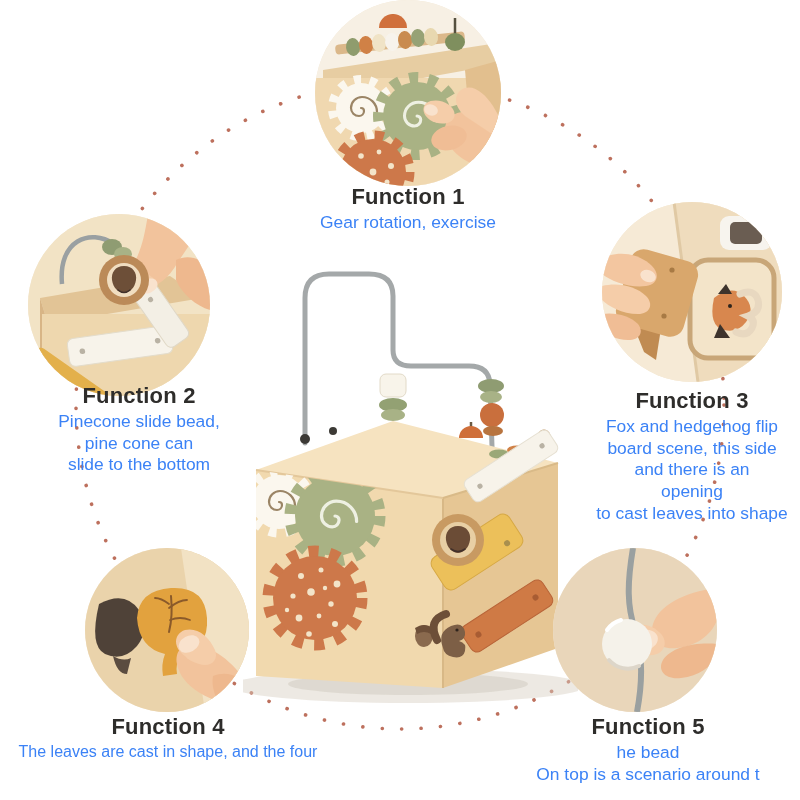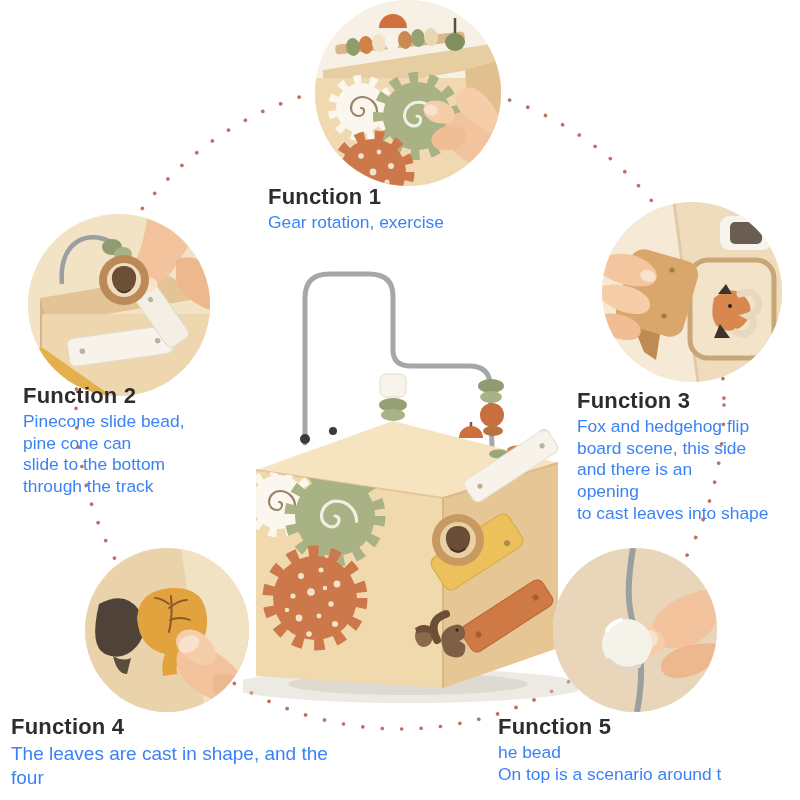--- a/index.html
+++ b/index.html
@@ -5,27 +5,27 @@
   html,body{margin:0;padding:0;background:#ffffff;}
   #stage{
     position:relative;width:800px;height:800px;background:#ffffff;overflow:hidden;
     font-family:"Liberation Sans",sans-serif;
   }
   .ring{position:absolute;left:0;top:0;z-index:0;}
   .photo{
     position:absolute;border-radius:50%;overflow:hidden;z-index:2;background:#f3e7d2;
   }
   .photo svg{display:block;width:100%;height:100%;}
-  .fn{position:absolute;z-index:3;}
+  .fn{position:absolute;z-index:3;text-align:center;}
   .fn-title{
     font-weight:700;font-size:22px;line-height:1.15;color:#2e2d2b;
     letter-spacing:.2px;margin-bottom:3px;
   }
   .fn-line{font-size:17.4px;line-height:1.24;color:#3b82f6;}
-  .fn4 .fn-line{font-size:19px;}
+  .fn4 .fn-line{font-size:16px;}
   .cube-wrap{position:absolute;left:243px;top:258px;z-index:1;}
 </style>
 </head>
 <body>
 
 <div id="stage">
 
   <svg class="ring" width="800" height="800" viewBox="0 0 800 800">
     <circle cx="400" cy="405" r="324" fill="none" stroke="#b15741" stroke-width="3.6" stroke-linecap="round" stroke-dasharray="0.1 19.4" opacity="0.85"></circle>
   </svg>
@@ -228,21 +228,20 @@
         <path d="M 96,52 c 9,0 13,7 12,14 c -1,8 -7,13 -12,13 c -5,0 -11,-5 -12,-13 c -1,-7 3,-14 12,-14 z" fill="#6d4f38"></path>
         <path d="M 90,76 q 6,5 12,0" fill="none" stroke="#41302a" stroke-width="1.6" stroke-linecap="round"></path>
       </g>
     </svg>
   </div>
   <div class="fn" style="left:0;top:383px;width:232px;margin-left:23px;">
     <div class="fn-title">Function 2</div>
     <div class="fn-line">Pinecone slide bead,</div>
     <div class="fn-line">pine cone can</div>
     <div class="fn-line">slide to the bottom</div>
-    <div class="fn-line">through the track</div>
   </div>
 
   <div class="photo" style="left:602px;top:202px;width:180px;height:180px;">
     <svg viewBox="0 0 180 180">
       <rect width="180" height="180" fill="#f6ead6"></rect>
       <polygon points="72,0 180,0 180,180 96,180" fill="#efdcbd"></polygon>
       <line x1="72" y1="0" x2="96" y2="180" stroke="#e0c9a4" stroke-width="3"></line>
       <g>
         <rect x="118" y="14" width="52" height="34" rx="9" fill="#f7f4ee"></rect>
         <rect x="128" y="20" width="32" height="22" rx="5" fill="#6a5d52"></rect>
@@ -294,21 +293,21 @@
         <path d="M 84,60 q 10,-8 18,-8 M 85,72 q 10,-4 20,0 M 84,56 q -8,-6 -14,-6" fill="none" stroke="#8a5a2a" stroke-width="1.8" stroke-linecap="round"></path>
       </g>
       <g>
         <path d="M 164,160 C 124,156 96,138 92,116 C 89,100 102,92 118,98 C 140,106 158,126 164,140 Z" fill="#f2c39c"></path>
         <path d="M 100,108 C 88,100 88,86 100,82 C 112,79 124,88 130,102 C 134,112 126,120 114,116 C 108,114 103,112 100,108 Z" fill="#f5cda9"></path>
         <ellipse cx="104" cy="96" rx="11" ry="8" fill="#f9e2cd" transform="rotate(-28 104 96)"></ellipse>
         <path d="M 128,128 C 142,122 156,128 164,140 L 164,164 L 140,164 C 130,152 126,138 128,128 Z" fill="#eeb88e"></path>
       </g>
     </svg>
   </div>
-  <div class="fn fn4" style="left:0;top:714px;width:336px;padding-left:11px;">
+  <div class="fn fn4" style="left:0;top:714px;width:336px;">
     <div class="fn-title">Function 4</div>
     <div class="fn-line">The leaves are cast in shape, and the four</div>
   </div>
 
   <div class="photo" style="left:553px;top:548px;width:164px;height:164px;">
     <svg viewBox="0 0 164 164">
       <rect width="164" height="164" fill="#e9d6ba"></rect>
       <path d="M 80,0 C 74,36 74,58 82,82 C 90,106 90,132 84,164" fill="none" stroke="#9aa0a0" stroke-width="6"></path>
       <g>
         <path d="M 164,40 C 130,44 106,58 100,76 C 95,92 106,102 124,100 C 146,98 160,84 164,72 Z" fill="#f2c39c"></path>

